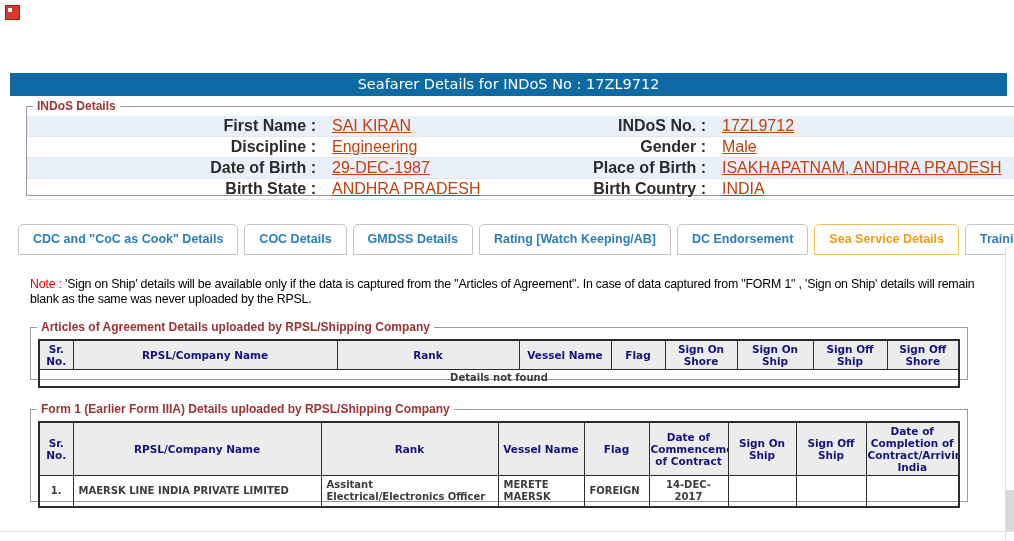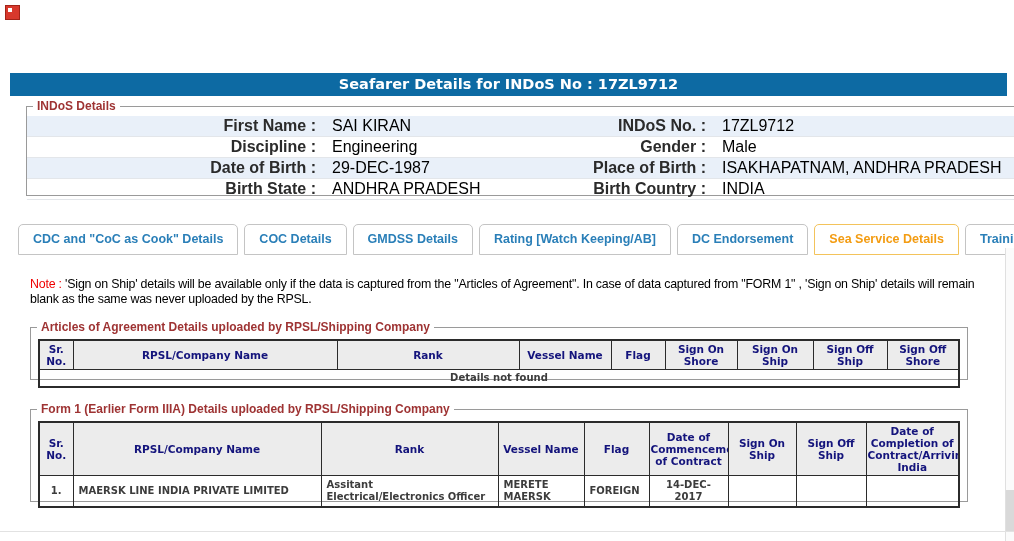--- a/index.html
+++ b/index.html
@@ -7,33 +7,33 @@
           font-family:"Liberation Sans",sans-serif;}
 
   
   .broken-img{position:absolute;left:5px;top:5px;width:13px;height:13px;
               background:#d8382c;border:1px solid #a32318;}
   .broken-img:before{content:"";position:absolute;left:2px;top:2px;width:4px;height:4px;
               background:#ffffff;}
 
   
   .titlebar{position:absolute;left:10px;top:73px;width:997px;height:23px;background:#0d6aa3;
-            color:#ffffff;font-family:"DejaVu Sans",sans-serif;font-weight:bold;font-size:14.5px;
+            color:#ffffff;font-family:"DejaVu Sans",sans-serif;font-weight:normal;font-size:14.5px;
             text-align:center;line-height:23px;}
 
   
   fieldset{border:1px solid #9a9a9a;background:#fff;margin:0;padding:0;}
   legend{color:#9e3333;font-weight:bold;font-size:12px;margin-left:6px;padding:0 4px;}
   .indos-fs{position:absolute;left:26px;top:99px;width:988px;height:95px;}
   .indos-rows{margin-top:3px;}
   .frow{display:flex;height:20px;line-height:20px;font-size:16px;border-bottom:1px solid #e3e6ea;}
   .frow.alt{background:#e9f0f9;}
   .fl{font-weight:bold;color:#2b2b2b;text-align:right;padding-right:6px;box-sizing:border-box;}
   .fl1{width:295px;}
-  .fv{color:#000000;padding-left:10px;box-sizing:border-box;white-space:nowrap;}
+  .fv{color:#c2410c;padding-left:10px;box-sizing:border-box;white-space:nowrap;text-decoration:underline;}
   .fv1{width:250px;}
   .fl2{width:140px;}
   .fv2{flex:1;}
 
   
   .tabs{position:absolute;left:18px;top:224px;display:flex;gap:6px;}
   .tab{border:1px solid #c4c4c4;border-radius:5px 5px 0 0;background:#fff;color:#2a7fb8;
        font-weight:bold;font-size:12.5px;padding:7px 14px 8px;white-space:nowrap;cursor:pointer;}
   .tab.active{color:#f39c12;border-color:#f3c35b;}
 

